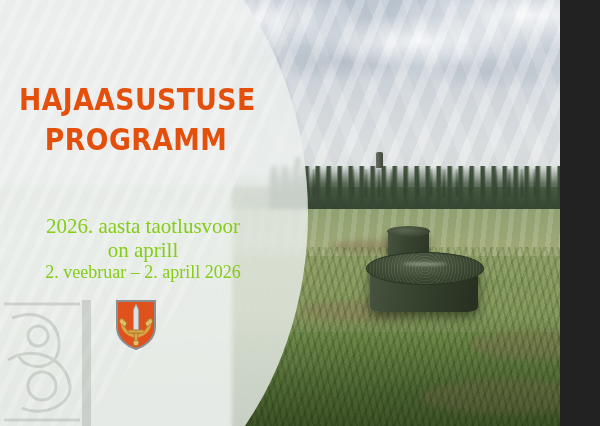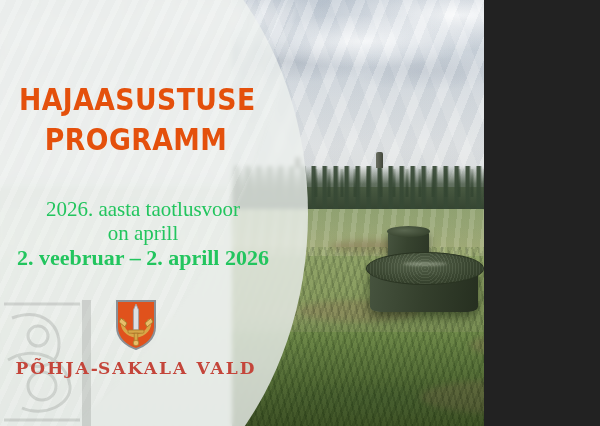--- a/index.html
+++ b/index.html
@@ -1,18 +1,18 @@
 <!DOCTYPE html>
 <html><head>
 <meta charset="utf-8">
 <style>
   html,body{margin:0;padding:0;background:#222;}
   #poster{
     position:relative;
-    width:484px;height:426px;
+    width:560px;height:426px;
     overflow:hidden;
     font-family:"Liberation Sans",sans-serif;
     user-select:none;
   }
 
   
   .photo{position:absolute;inset:0;overflow:hidden;background:#7d8c6a;}
 
   .sky{
     position:absolute;left:0;top:0;width:100%;height:44%;
@@ -183,26 +183,27 @@
     line-height:1;
     text-transform:uppercase;
     transform:scaleX(.86);
     transform-origin:center;
   }
   .title-1{top:84px;font-size:31px;}
   .title-2{top:124px;font-size:31px;}
 
   .sub{
     position:absolute;left:0;width:286px;text-align:center;
-    color:#22c55e;
+    color:#84cc16;
     font-family:"Liberation Serif",serif;
+    margin-top:17px;
   }
   .sub-1{top:197px;font-size:21px;}
   .sub-2{top:221px;font-size:21px;}
-  .sub-3{top:245px;font-size:22px;font-weight:700;}
+  .sub-3{top:245px;font-size:18px;font-weight:400;}
 
   
   .crest{position:absolute;left:115px;top:299px;width:42px;height:51px;}
   .crest svg{display:block;}
 
   .logotype{
     position:absolute;left:0;top:358px;width:272px;text-align:center;
     color:#C4453A;
     font-family:"DejaVu Serif",serif;
     font-size:17px;
@@ -273,18 +274,15 @@
         <path d="M6 19 L12 24 L10 28 L4 23 Z" fill="#E8BE6A" stroke="#A87C2C" stroke-width="1"></path>
         <path d="M36 19 L30 24 L32 28 L38 23 Z" fill="#E8BE6A" stroke="#A87C2C" stroke-width="1"></path>
 
         <path d="M21 5 L23.6 11 V31 H18.4 V11 Z" fill="#DCDFE3" stroke="#9AA0A6" stroke-width=".9"></path>
         <rect x="13" y="31" width="16" height="3.2" rx="1.2" fill="#D8A648" stroke="#A87C2C" stroke-width=".8"></rect>
         <rect x="19.2" y="34.2" width="3.6" height="8" fill="#D8A648" stroke="#A87C2C" stroke-width=".8"></rect>
         <circle cx="21" cy="44" r="2.8" fill="#E8BE6A" stroke="#A87C2C" stroke-width=".8"></circle>
       </svg>
     </div>
 
-    <div class="logotype">
-      <span>P</span><span>Õ</span><span>HJA</span><span class="dash">-</span><span>SAKALA VALD</span>
-    </div>
 
   </div>
 </div>
 
 </body></html>

